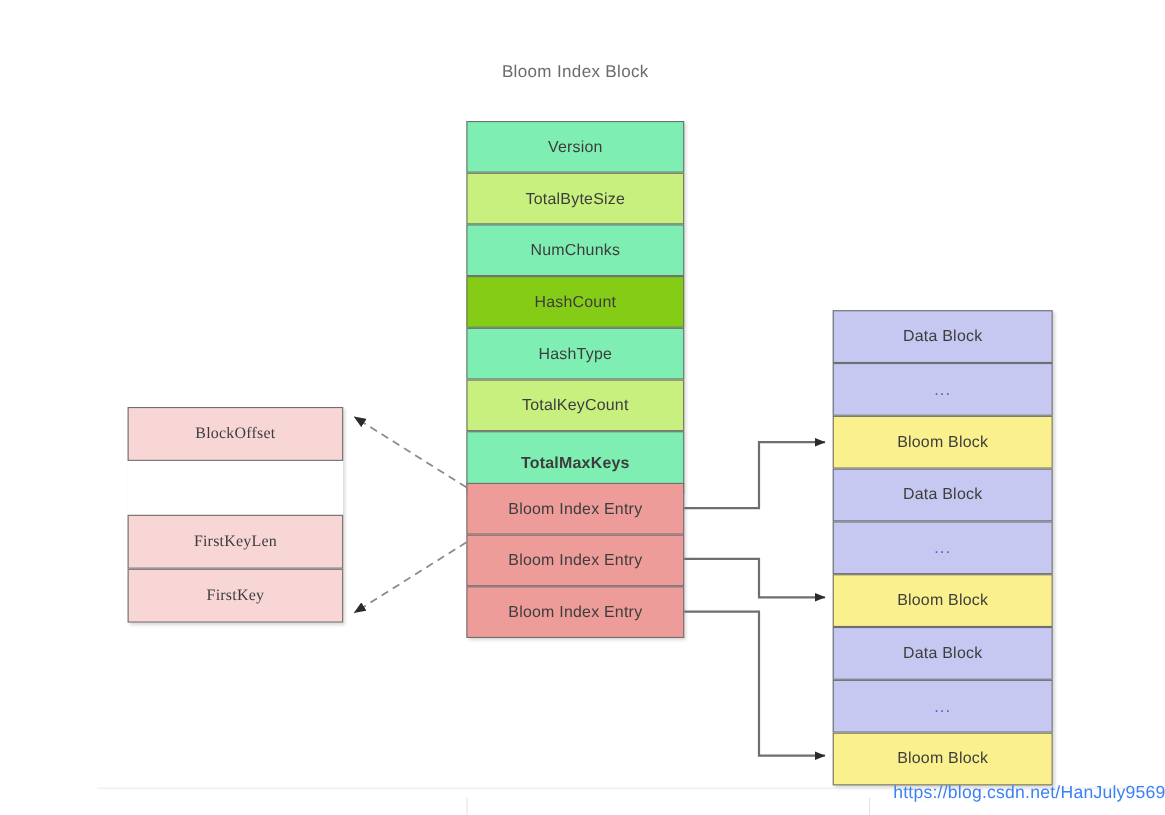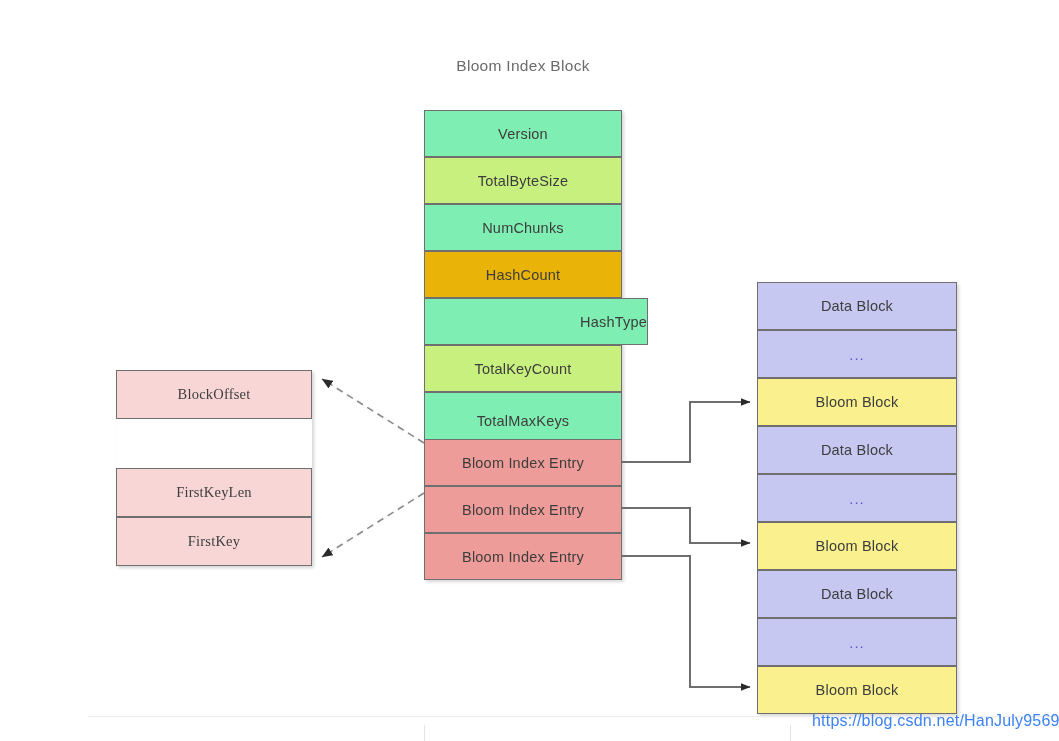--- a/index.html
+++ b/index.html
@@ -49,21 +49,21 @@
 
   .row.dots {
     font-size: 15px;
     color: #5a5acc;
     letter-spacing: 1px;
   }
 
   
   .c-green   { background: #7FEEB2; }
   .c-ygreen  { background: #C8F07F; }
-  .c-pgreen  { background: #eab308; }
+  .c-pgreen  { background: #84cc16; }
   .c-salmon  { background: #EE9C99; }
   .c-pink    { background: #F8D6D6; }
   .c-lav     { background: #C6C8F2; }
   .c-yellow  { background: #FAF08E; }
 
   svg.overlay {
     position: absolute;
     left: 0;
     top: 0;
     width: 1059px;
@@ -114,27 +114,27 @@
     </div>
     <div class="row c-ygreen" style="left:0px; top:47px; width:198px; height:47px;">
       <span>TotalByteSize</span>
     </div>
     <div class="row c-green" style="left:0px; top:94px; width:198px; height:47px;">
       <span>NumChunks</span>
     </div>
     <div class="row c-pgreen" style="left:0px; top:141px; width:198px; height:47px;">
       <span>HashCount</span>
     </div>
-    <div class="row c-green" style="left:0px; top:188px; width:224px; height:47px;justify-content:flex-end;">
+    <div class="row c-green" style="left:0px; top:188px; width:198px; height:47px;">
       <span>HashType</span>
     </div>
     <div class="row c-ygreen" style="left:0px; top:235px; width:198px; height:47px;">
       <span>TotalKeyCount</span>
     </div>
-    <div class="row c-green" style="left:0px; top:282px; width:198px; height:57px;">
+    <div class="row c-green" style="left:0px; top:282px; width:198px; height:57px;font-weight:bold;">
       <span>TotalMaxKeys</span>
     </div>
     <div class="row c-salmon" style="left:0px; top:329px; width:198px; height:47px;">
       <span>Bloom Index Entry</span>
     </div>
     <div class="row c-salmon" style="left:0px; top:376px; width:198px; height:47px;">
       <span>Bloom Index Entry</span>
     </div>
     <div class="row c-salmon" style="left:0px; top:423px; width:198px; height:47px;">
       <span>Bloom Index Entry</span>

